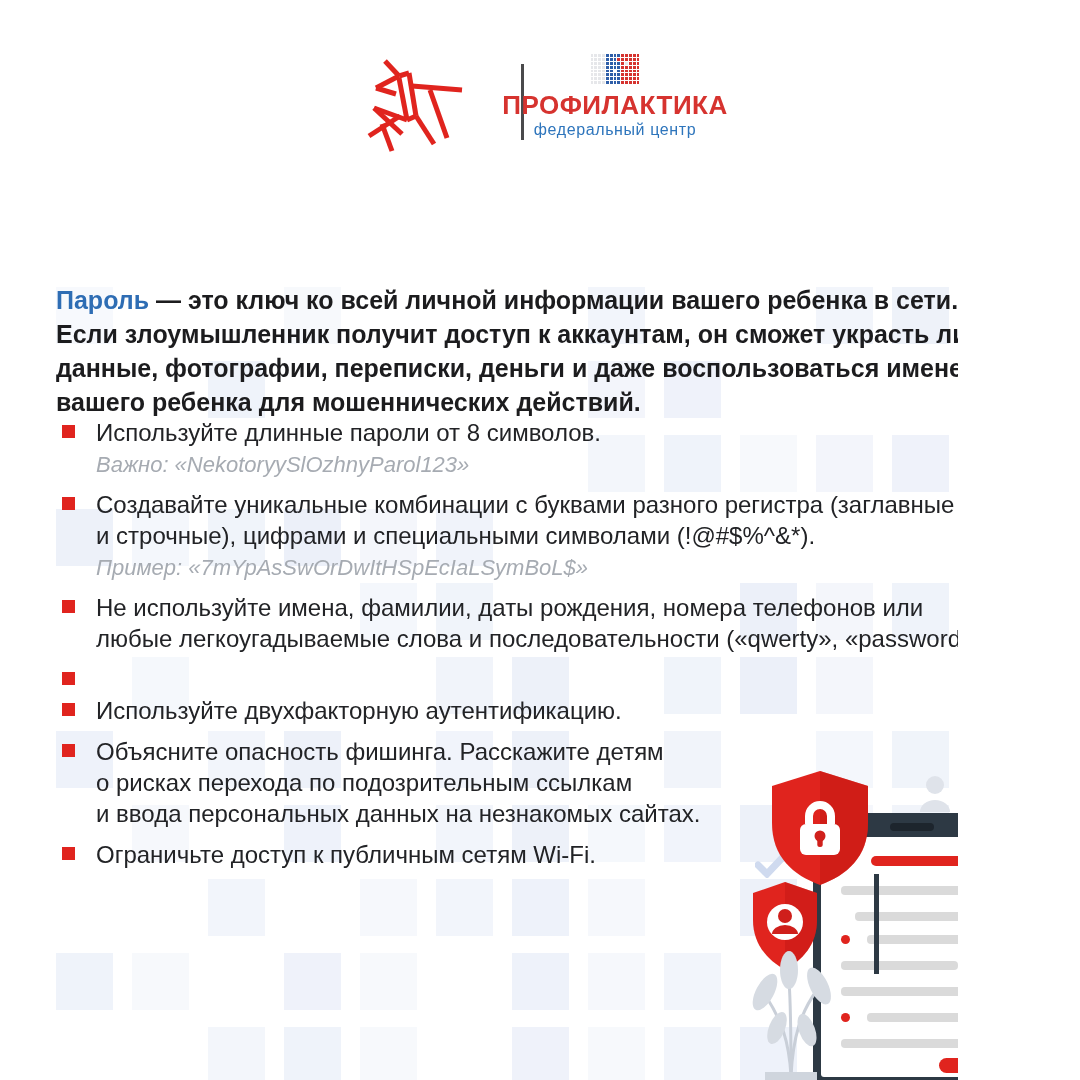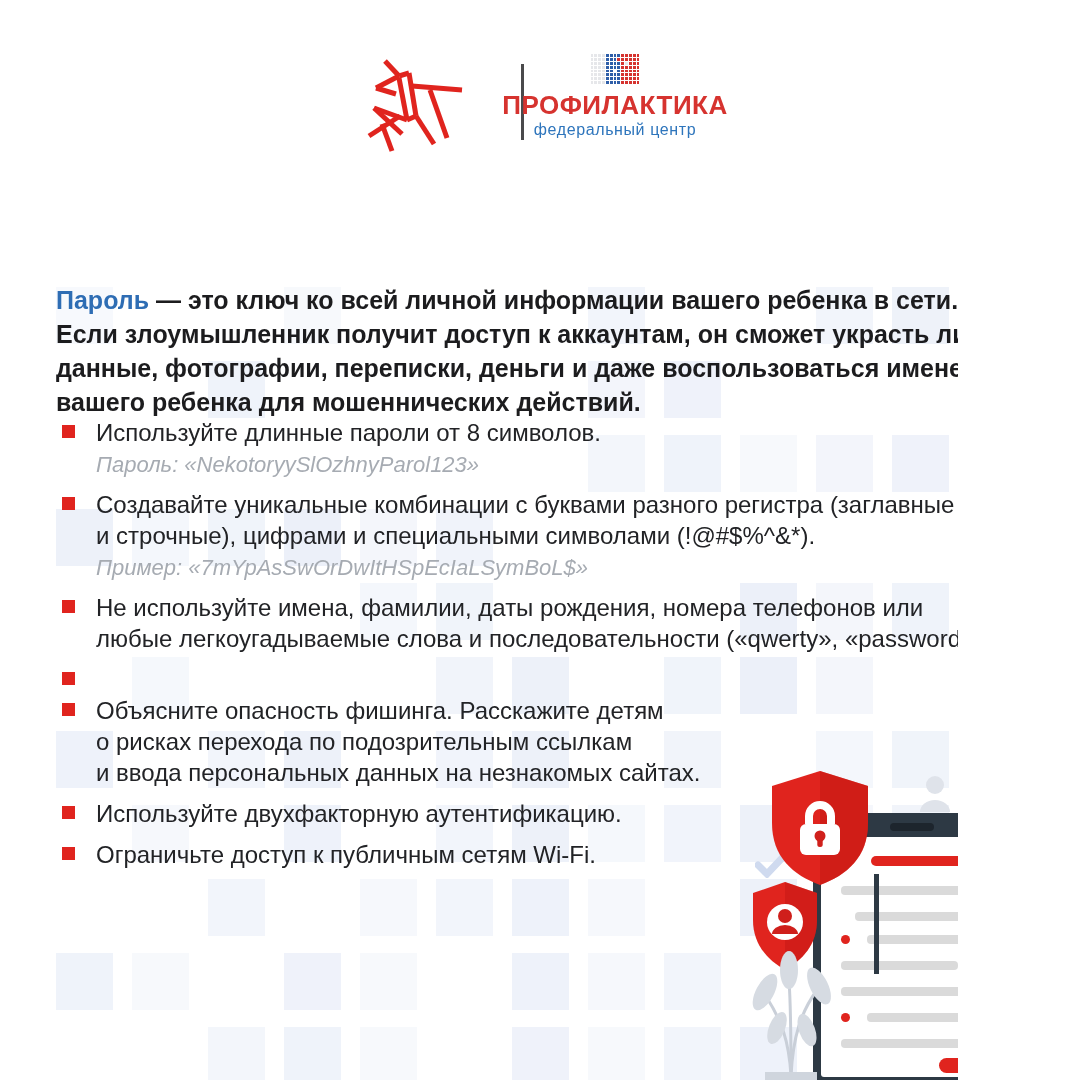--- a/index.html
+++ b/index.html
@@ -302,21 +302,21 @@
     <p class="intro"><span class="lead">Пароль</span><span> — это ключ ко всей личной информации вашего ребенка в сети.
 Если злоумышленник получит доступ к аккаунтам, он сможет украсть личные
 данные, фотографии, переписки, деньги и даже воспользоваться именем
 вашего ребенка для мошеннических действий.</span></p>
 
     <ul class="tips">
       <li>
         <span class="marker"></span>
         <div>
             <p class="tip">Используйте длинные пароли от 8 символов.</p>
-             <p class="example">Пароль: «NekotoryySlOzhnyParol123»</p>
+             <p class="example">Важно: «NekotoryySlOzhnyParol123»</p>
           </div>
       </li>
       <li>
         <span class="marker"></span>
         <div>
             <p class="tip">Создавайте уникальные комбинации с буквами разного регистра (заглавные
 и строчные), цифрами и специальными символами (!@#$%^&amp;*).</p>
              <p class="example">Пример: «7mYpAsSwOrDwItHSpEcIaLSymBoL$»</p>
           </div>
       </li>
@@ -326,29 +326,29 @@
             <p class="tip">Не используйте имена, фамилии, даты рождения, номера телефонов или
 любые легкоугадываемые слова и последовательности («qwerty», «password»).</p>
           </div>
       </li>
       <li>
         <span class="marker"></span>
       </li>
       <li>
         <span class="marker"></span>
         <div>
+            <p class="tip">Используйте двухфакторную аутентификацию.</p>
+          </div>
+      </li>
+      <li>
+        <span class="marker"></span>
+        <div>
             <p class="tip">Объясните опасность фишинга. Расскажите детям
 о рисках перехода по подозрительным ссылкам
 и ввода персональных данных на незнакомых сайтах.</p>
-          </div>
-      </li>
-      <li>
-        <span class="marker"></span>
-        <div>
-            <p class="tip">Используйте двухфакторную аутентификацию.</p>
           </div>
       </li>
       <li>
         <span class="marker"></span>
         <div>
             <p class="tip">Ограничьте доступ к публичным сетям Wi-Fi.</p>
           </div>
       </li>
     </ul>
 

